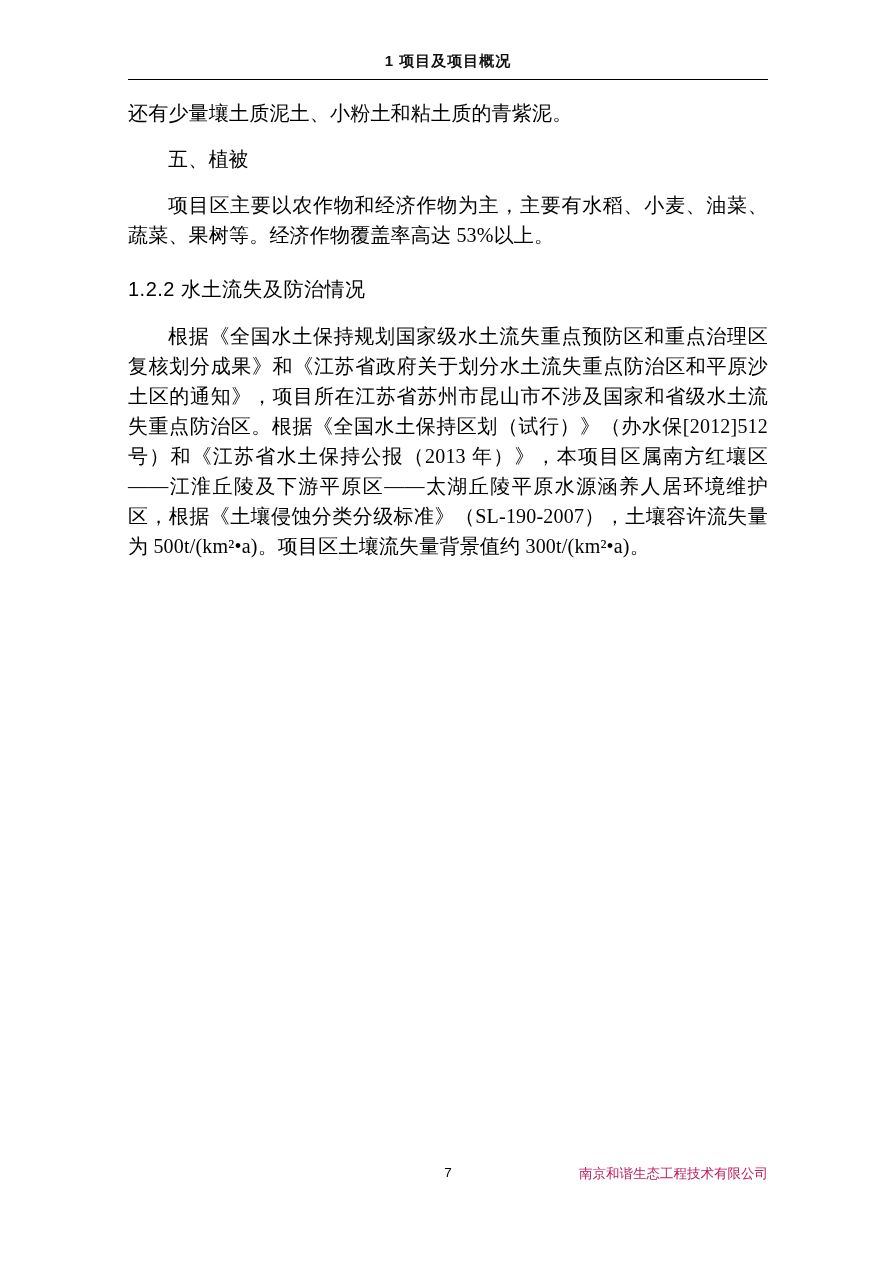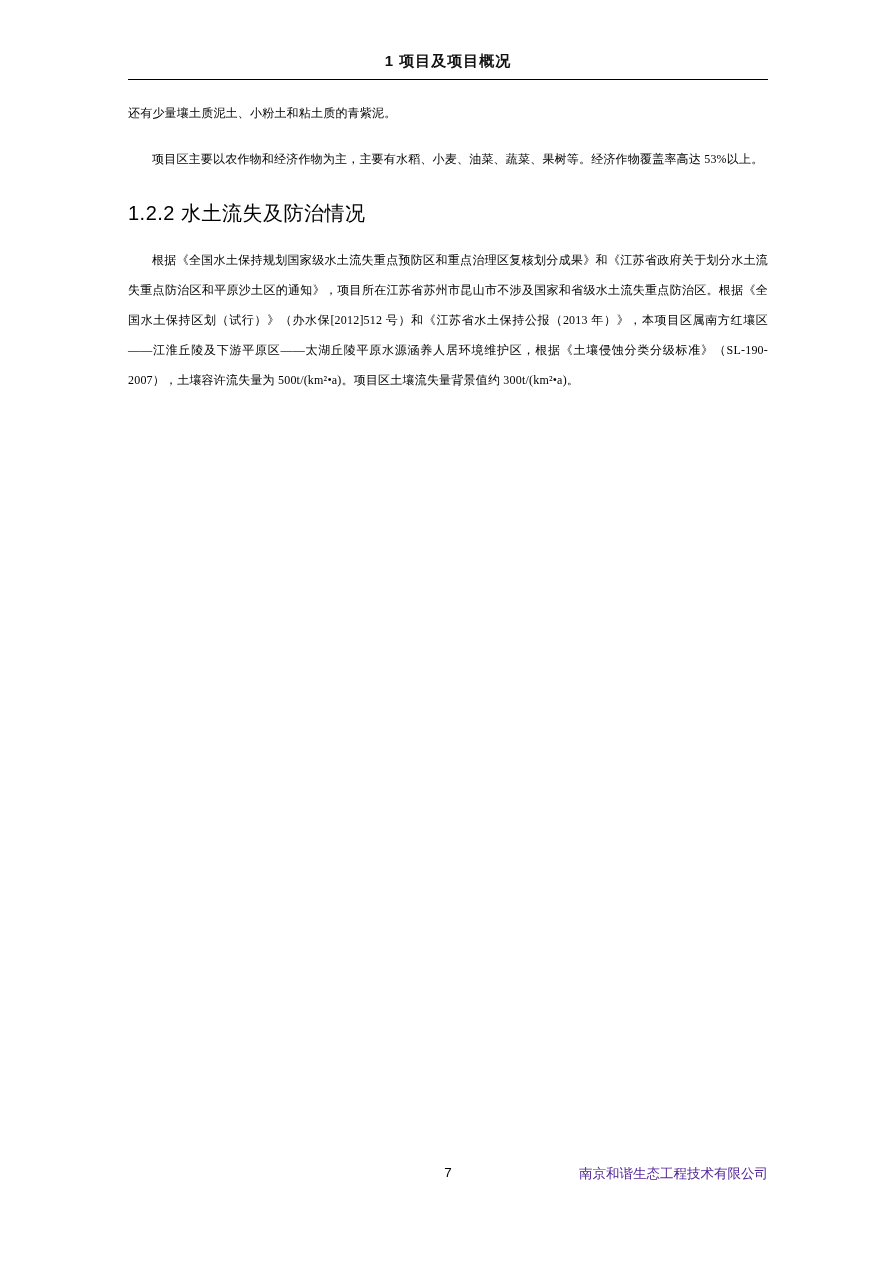--- a/index.html
+++ b/index.html
@@ -37,21 +37,21 @@
     letter-spacing: 1px;
     padding-bottom: 8px;
     color: #111;
   }
   .header-rule {
     border-bottom: 1.6px solid #000;
     width: 100%;
     margin-bottom: 18px;
   }
   p.body-text {
-    font-size: 12px;
+    font-size: 20px;
     line-height: 30px;
     margin: 16px 0 2px 0;
     text-align: justify;
     text-justify: inter-ideograph;
     letter-spacing: 0.2px;
   }
   p.indent {
     text-indent: 2em;
   }
   h2.section-heading {
@@ -74,37 +74,38 @@
   .footer-page {
     position: absolute;
     left: 0;
     width: 100%;
     text-align: center;
     font-size: 13.5px;
   }
   .footer-company {
     margin-left: auto;
     font-size: 13.5px;
-    color: #4c1d95;
+    color: #be185d;
   }
   .spacer-block {
     height: 470px;
   }
 </style>
 </head>
 <body>
 
 <div class="page">
 
   <div class="content">
 
     <div class="header">1 项目及项目概况</div>
     <div class="header-rule"></div>
 
     <p class="body-text">还有少量壤土质泥土、小粉土和粘土质的青紫泥。</p>
+    <p class="body-text indent">五、植被</p>
     <p class="body-text indent">项目区主要以农作物和经济作物为主，主要有水稻、小麦、油菜、蔬菜、果树等。经济作物覆盖率高达 53%以上。</p>
 
     <h2 class="section-heading">1.2.2 水土流失及防治情况</h2>
 
     <p class="body-text indent">根据《全国水土保持规划国家级水土流失重点预防区和重点治理区复核划分成果》和《江苏省政府关于划分水土流失重点防治区和平原沙土区的通知》，项目所在江苏省苏州市昆山市不涉及国家和省级水土流失重点防治区。根据《全国水土保持区划（试行）》（办水保[2012]512 号）和《江苏省水土保持公报（2013 年）》，本项目区属南方红壤区——江淮丘陵及下游平原区——太湖丘陵平原水源涵养人居环境维护区，根据《土壤侵蚀分类分级标准》（SL-190-2007），土壤容许流失量为 500t/(km²•a)。项目区土壤流失量背景值约 300t/(km²•a)。</p>
 
     <div class="spacer-block"></div>
 
   </div>
 

